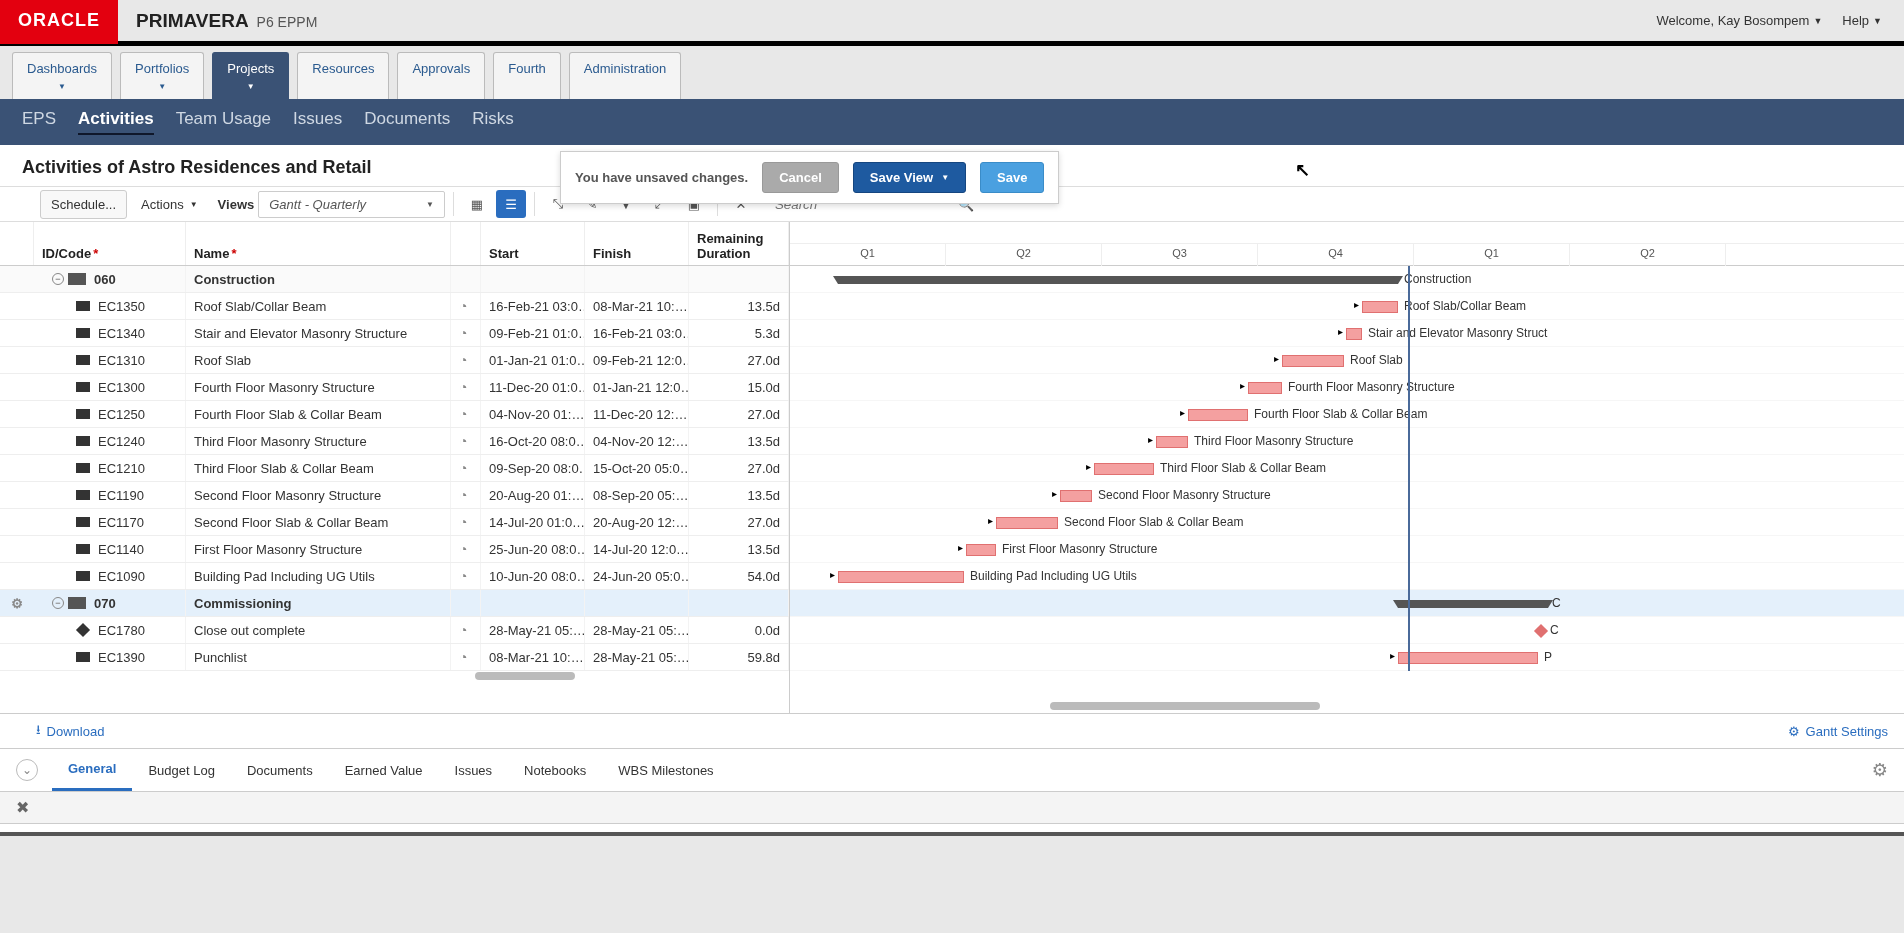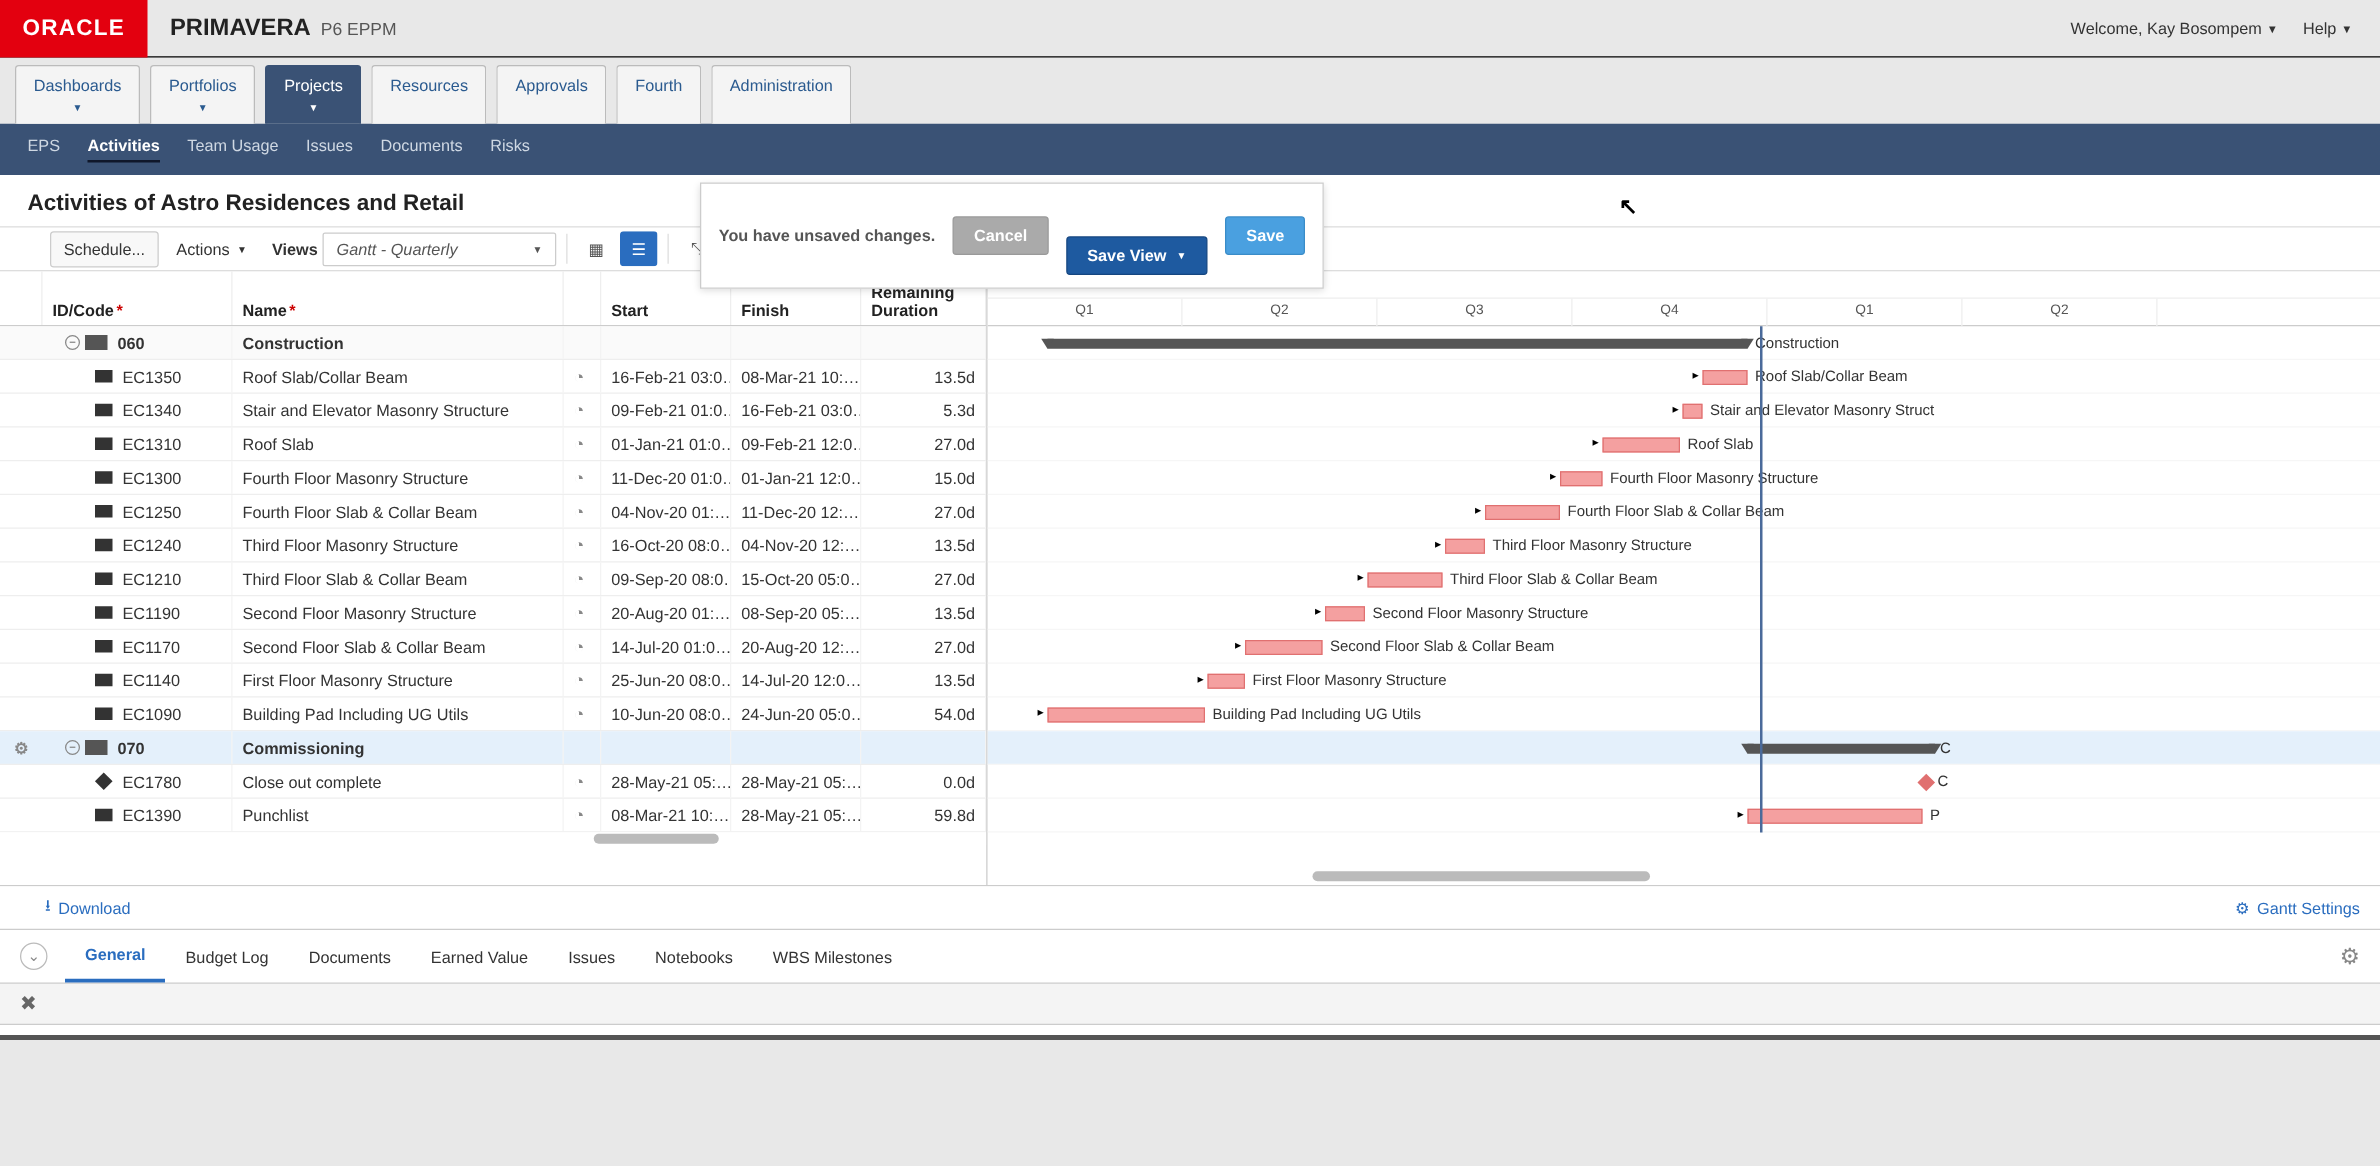--- a/index.html
+++ b/index.html
@@ -1,47 +1,47 @@
 <!DOCTYPE html>
 <html><head>
 <meta charset="utf-8">
 <style>
 * { box-sizing: border-box; margin: 0; padding: 0; font-family: Arial, Helvetica, sans-serif; }
 body { background: #e8e8e8; font-size: 13px; color: #333; overflow: hidden; }
 
 
-.topbar { display: flex; align-items: center; height: 46px; background: #e8e8e8; border-bottom: 1px solid #000000; position: relative; }
+.topbar { display: flex; align-items: center; height: 46px; background: #e8e8e8; border-bottom: 5px solid #000000; position: relative; }
 .oracle-logo { background: #e3000f; color: #fff; font-weight: bold; font-size: 18px; padding: 13px 18px; letter-spacing: 1px; }
 .product { display: flex; align-items: baseline; margin-left: 18px; gap: 8px; }
 .product-name { font-size: 19px; font-weight: bold; color: #222; }
 .product-sub { font-size: 14px; color: #555; }
 .topbar-right { margin-left: auto; display: flex; gap: 20px; padding-right: 22px; color: #333; font-size: 13px; }
 .topbar-right span { cursor: pointer; display: flex; align-items: center; gap: 4px; }
 .caret { font-size: 9px; }
 
 
 .maintabs { display: flex; gap: 8px; padding: 6px 12px 0 12px; background: #e8e8e8; }
 .maintab { padding: 8px 14px; background: #f4f4f4; border: 1px solid #bbb; border-bottom: none; border-radius: 3px 3px 0 0; cursor: pointer; color: #2a5a8f; display: flex; align-items: center; gap: 6px; flex-direction: column; }
 .maintab.active { background: #3a5275; color: #fff; border-color: #3a5275; }
 .caret-sm { font-size: 8px; color: inherit; }
 
 
-.subtabs { background: #3a5275; color: #cfd8e3; display: flex; gap: 22px; padding: 10px 22px; font-size: 13px; }
+.subtabs { background: #3a5275; color: #cfd8e3; display: flex; gap: 22px; padding: 10px 22px; font-size: 17px; }
 .subtab { cursor: pointer; padding-bottom: 4px; }
 .subtab.active { color: #fff; font-weight: bold; border-bottom: 2px solid #0f172a; }
 
 
 .titlebar { background: #fff; padding: 12px 22px 8px 22px; font-size: 18px; font-weight: bold; color: #222; position: relative; }
 
 
 .unsaved-box { position: absolute; top: 6px; left: 560px; background: #fff; border: 1px solid #ccc; padding: 10px 14px; display: flex; align-items: center; gap: 14px; box-shadow: 0 2px 6px rgba(0,0,0,0.15); z-index: 10; }
 .unsaved-msg { color: #555; font-size: 13px; }
 .btn { padding: 7px 16px; border-radius: 3px; cursor: pointer; font-size: 13px; border: 1px solid; }
 .btn-cancel { background: #aaa; color: #fff; border-color: #999; }
-.btn-saveview { background: #1e5aa0; color: #fff; border-color: #154680; display: flex; align-items: center; gap: 8px; margin-top: 32px; }
+.btn-saveview { background: #1e5aa0; color: #fff; border-color: #154680; display: flex; align-items: center; gap: 8px; }
 .btn-save { background: #4aa0e0; color: #fff; border-color: #3a8cc8; }
 .cursor-pointer-icon { position: absolute; top: 14px; left: 1295px; z-index: 11; font-size: 18px; color: #000; }
 
 
 .toolbar { background: #fff; border-top: 1px solid #ddd; border-bottom: 1px solid #ddd; display: flex; align-items: center; height: 36px; padding: 0 10px 0 40px; gap: 4px; position:relative; }
 .tb-link { color: #333; padding: 6px 10px; cursor: pointer; border: 1px solid #ccc; border-radius: 3px; background:#f8f8f8; }
 .tb-drop { color: #333; padding: 6px 10px; cursor: pointer; display: flex; align-items: center; gap: 6px; }
 .tb-views { font-weight: bold; margin-left: 6px; }
 .tb-select { display:flex; align-items:center; gap: 60px; font-style: italic; color: #555; border:1px solid #ccc; padding:5px 10px; background:#fff; cursor:pointer; border-radius:2px; }
 .tb-iconbtn { width: 30px; height: 28px; border: 1px solid transparent; border-radius: 3px; display:flex; align-items:center; justify-content:center; cursor:pointer; color:#555; }

